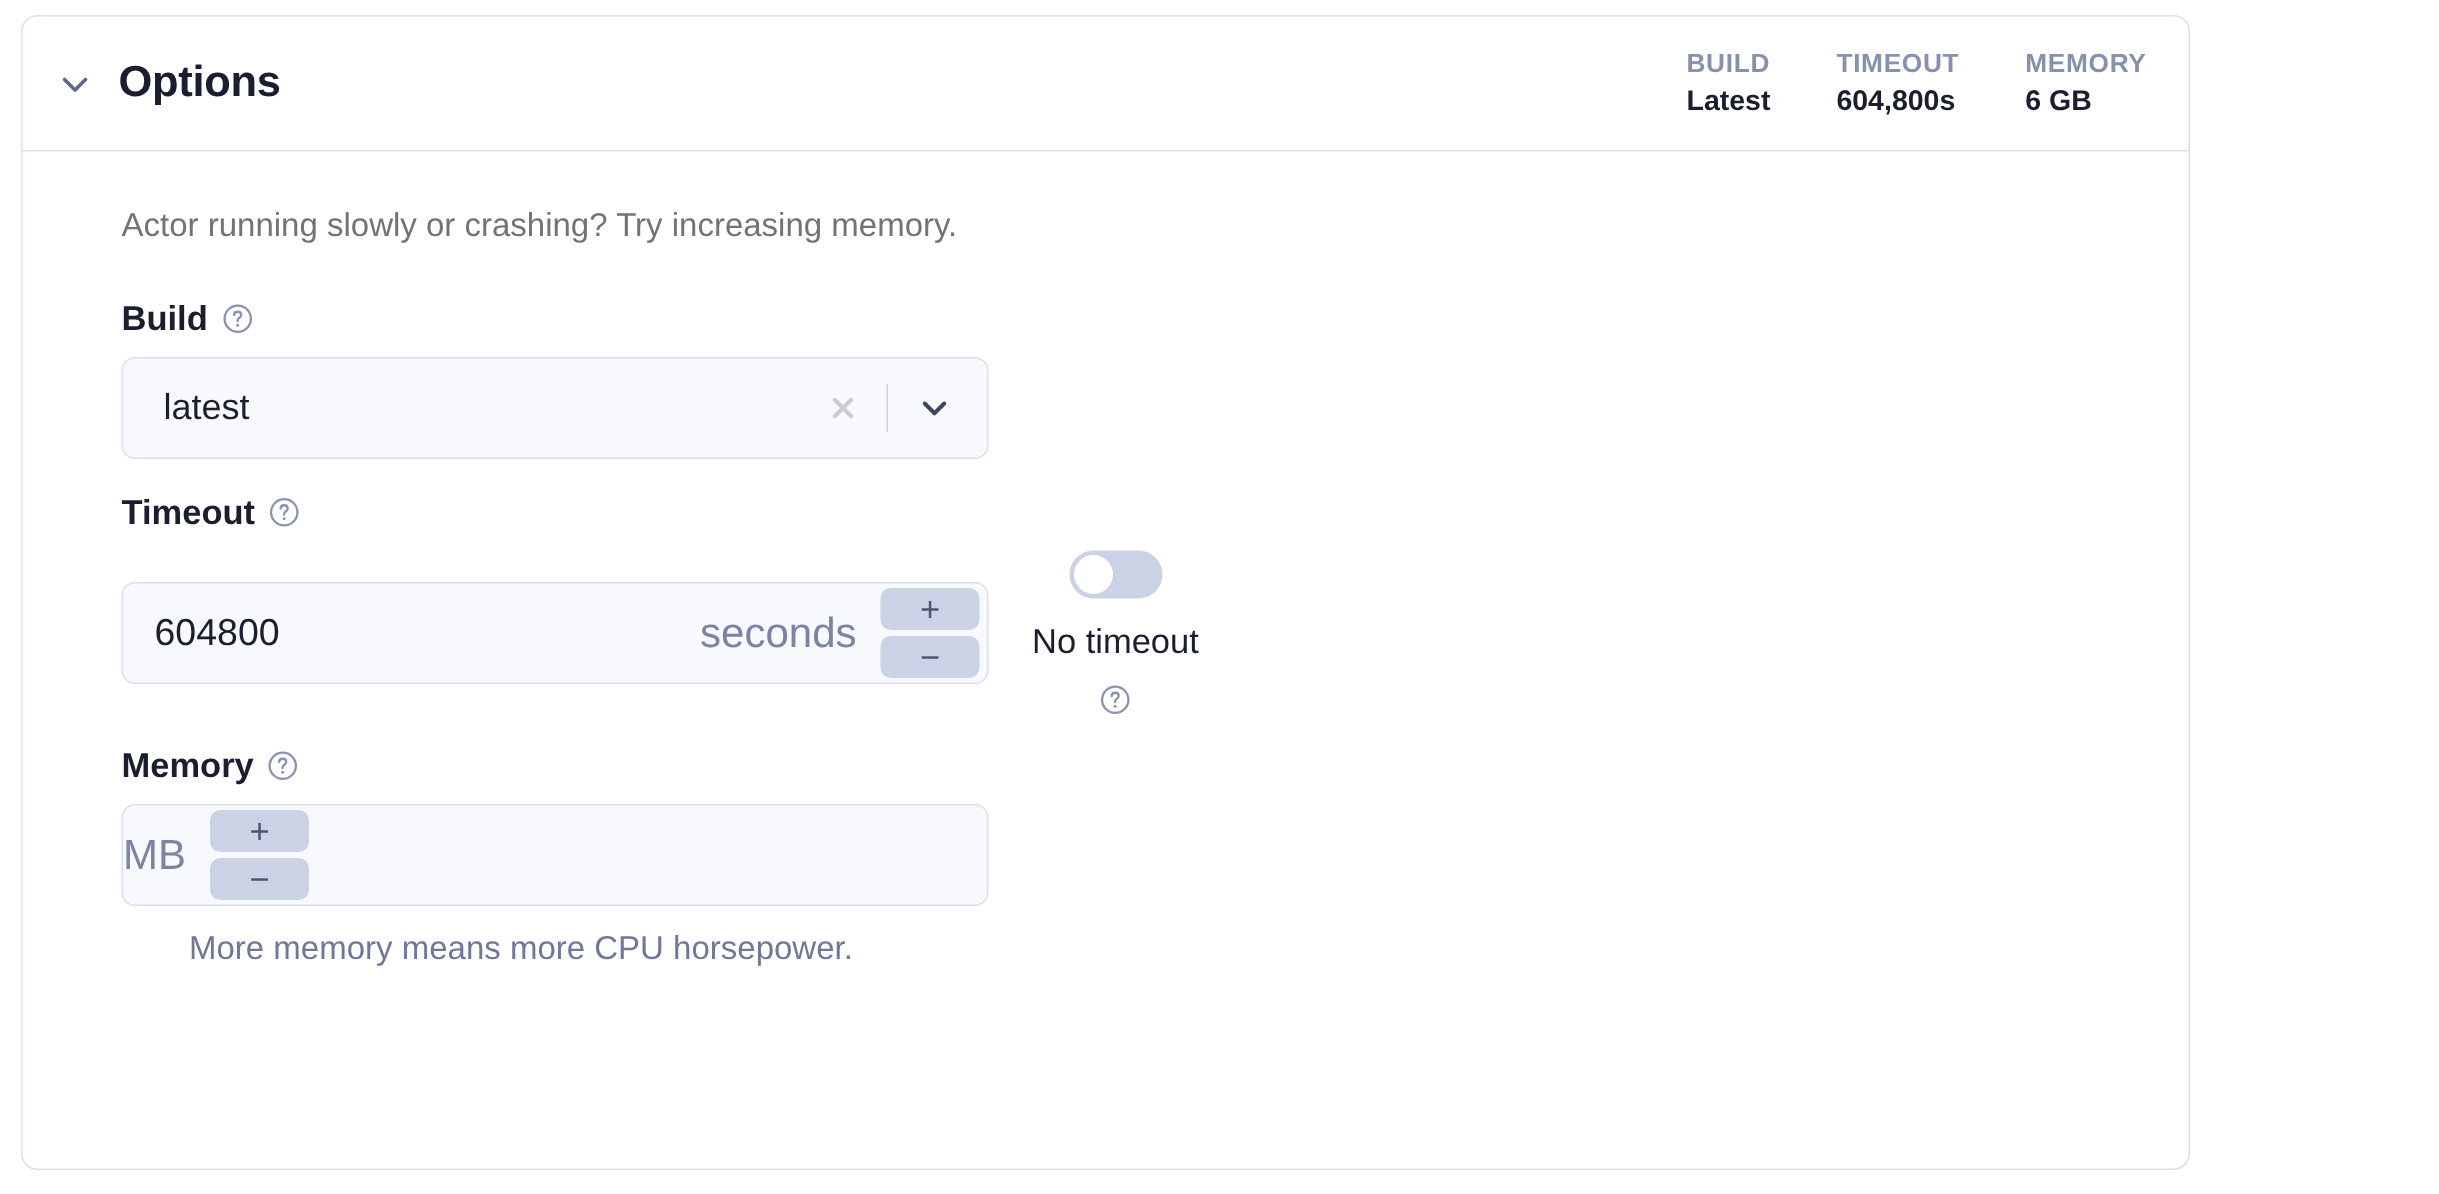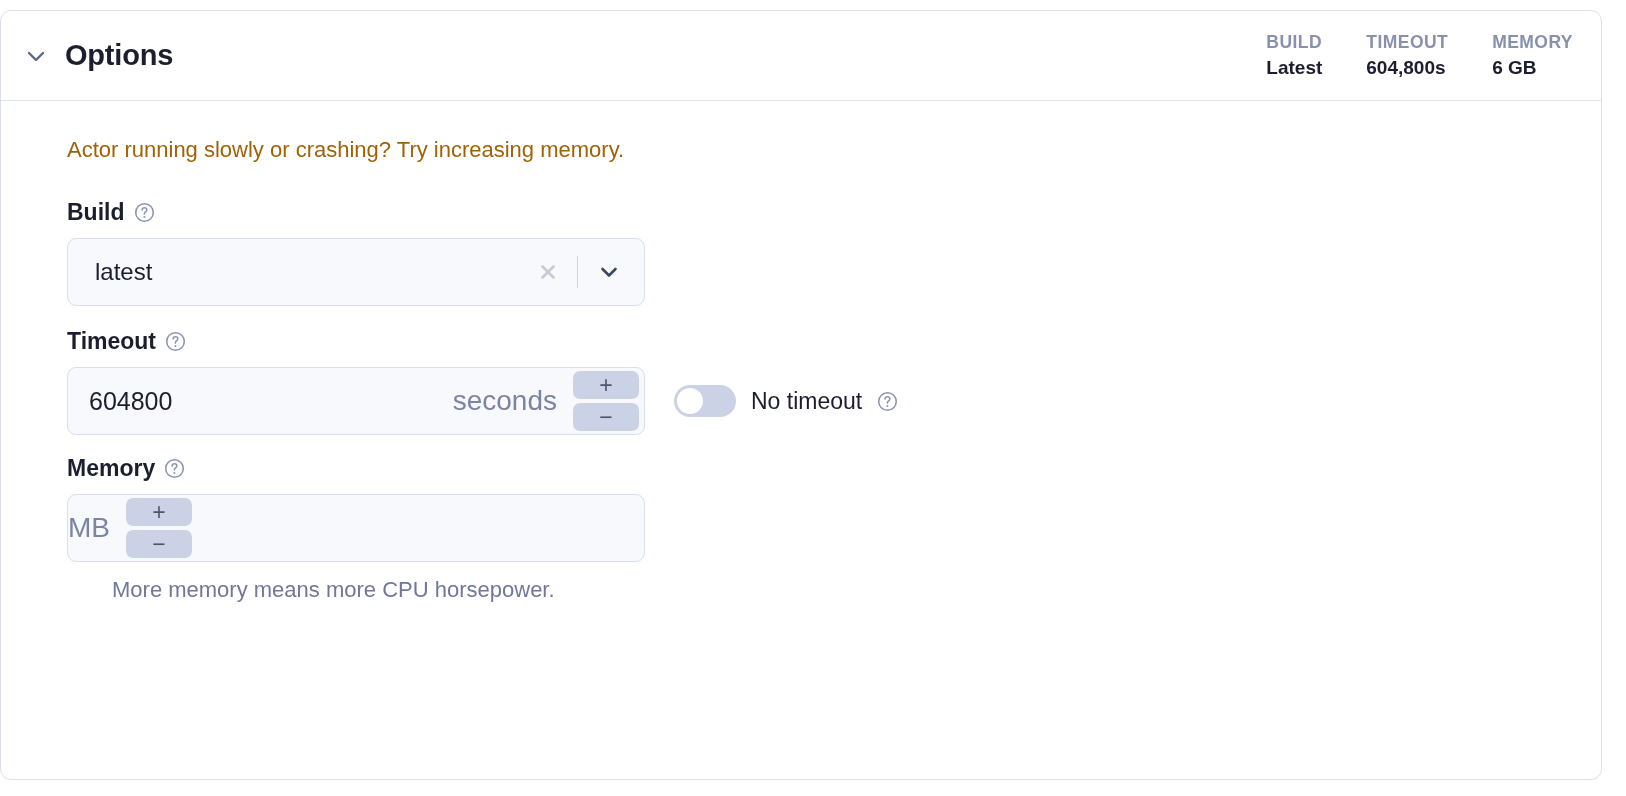--- a/index.html
+++ b/index.html
@@ -9,22 +9,22 @@
     background: #ffffff;
     font-family: "Liberation Sans", sans-serif;
     -webkit-font-smoothing: antialiased;
   }
 
   .page { position: relative; width: 1626px; height: 796px; background:#fff; }
 
   
   .panel {
     position: absolute;
-    left: 0; top: 10px;
-    width: 1602px; height: 770px;
+    left: 14px; top: 10px;
+    width: 1446px; height: 770px;
     background: #ffffff;
     border: 1.5px solid #dcdfee;
     border-radius: 11px;
   }
 
   
   .panel-header {
     position: relative;
     height: 90px;
     border-bottom: 1.5px solid #dfe2ef;
@@ -63,21 +63,21 @@
     color: #1b1e2e;
     line-height: 1.32;
     white-space: nowrap;
   }
 
   
   .panel-body { padding: 36px 24px 0 66px; }
 
   .intro-text {
     font-size: 22px;
-    color: #a16207;
+    color: #737373;
     margin: 0 0 36px 0;
     line-height: 1.2;
   }
 
   .field-group { margin-bottom: 0; }
 
   .field-label-row {
     display: flex;
     align-items: center;
     gap: 9px;
@@ -176,20 +176,21 @@
     padding: 0;
   }
 
   
   .row-with-toggle { display: flex; align-items: center; }
   .toggle-wrap {
     display: flex;
     align-items: center;
     gap: 15px;
     margin-left: 29px;
+    flex-direction: column;
   }
   .toggle {
     width: 62px; height: 32px;
     background: #ccd2e6;
     border-radius: 16px;
     position: relative;
     cursor: pointer;
     flex: 0 0 auto;
   }
   .toggle .knob {

